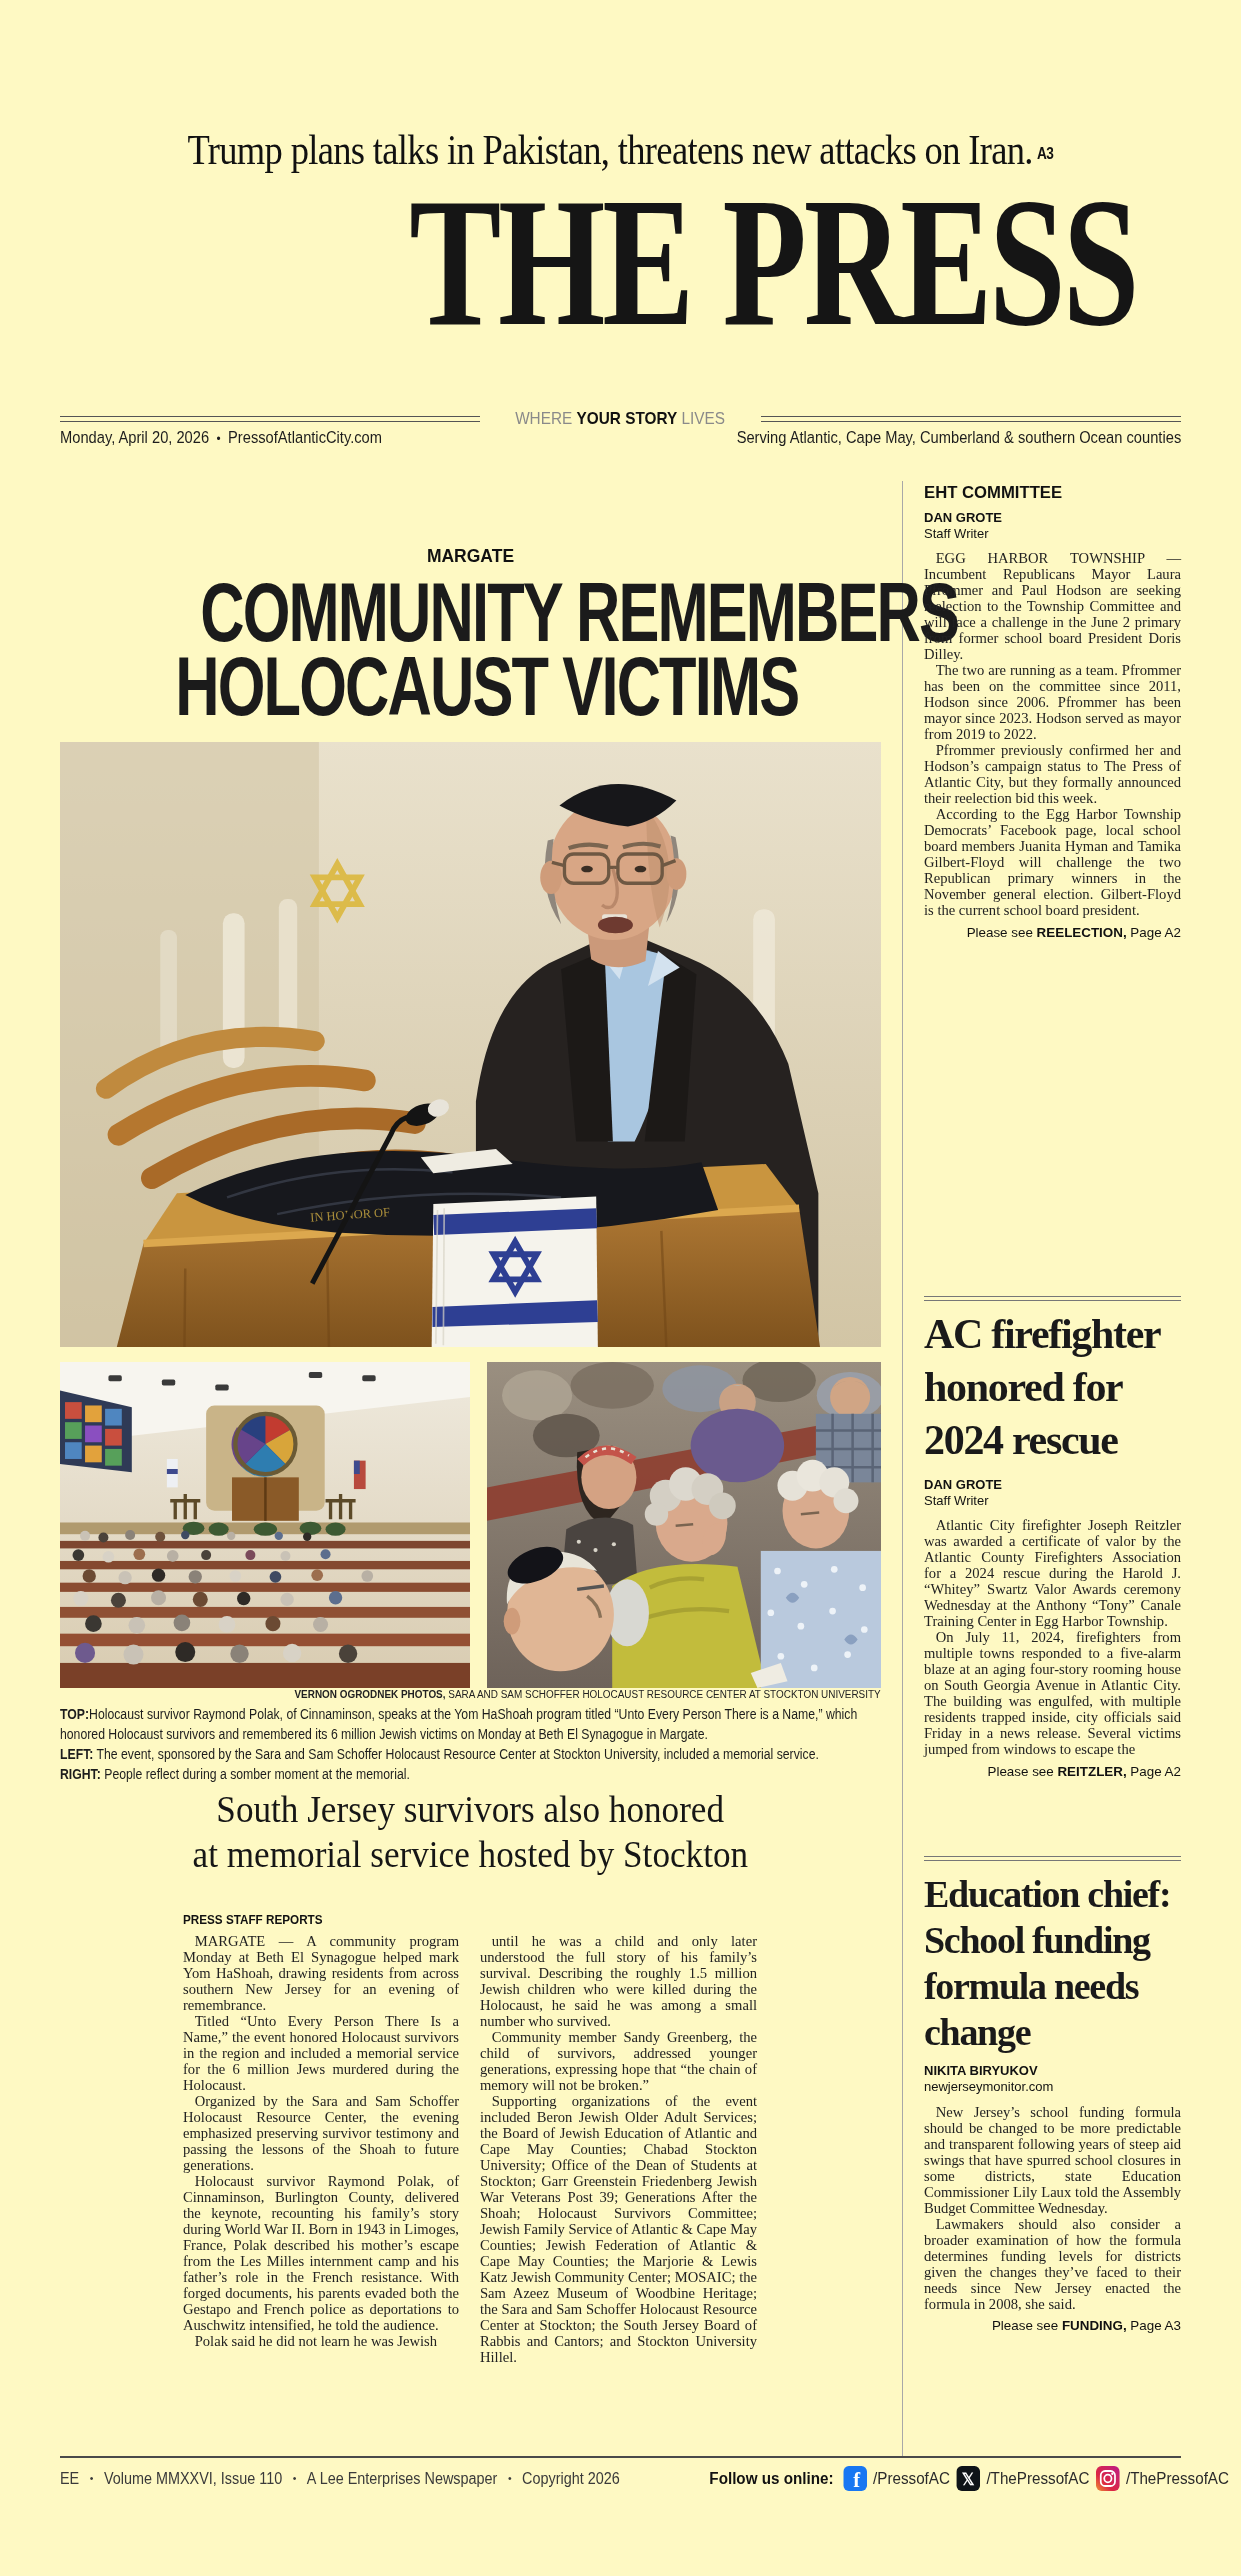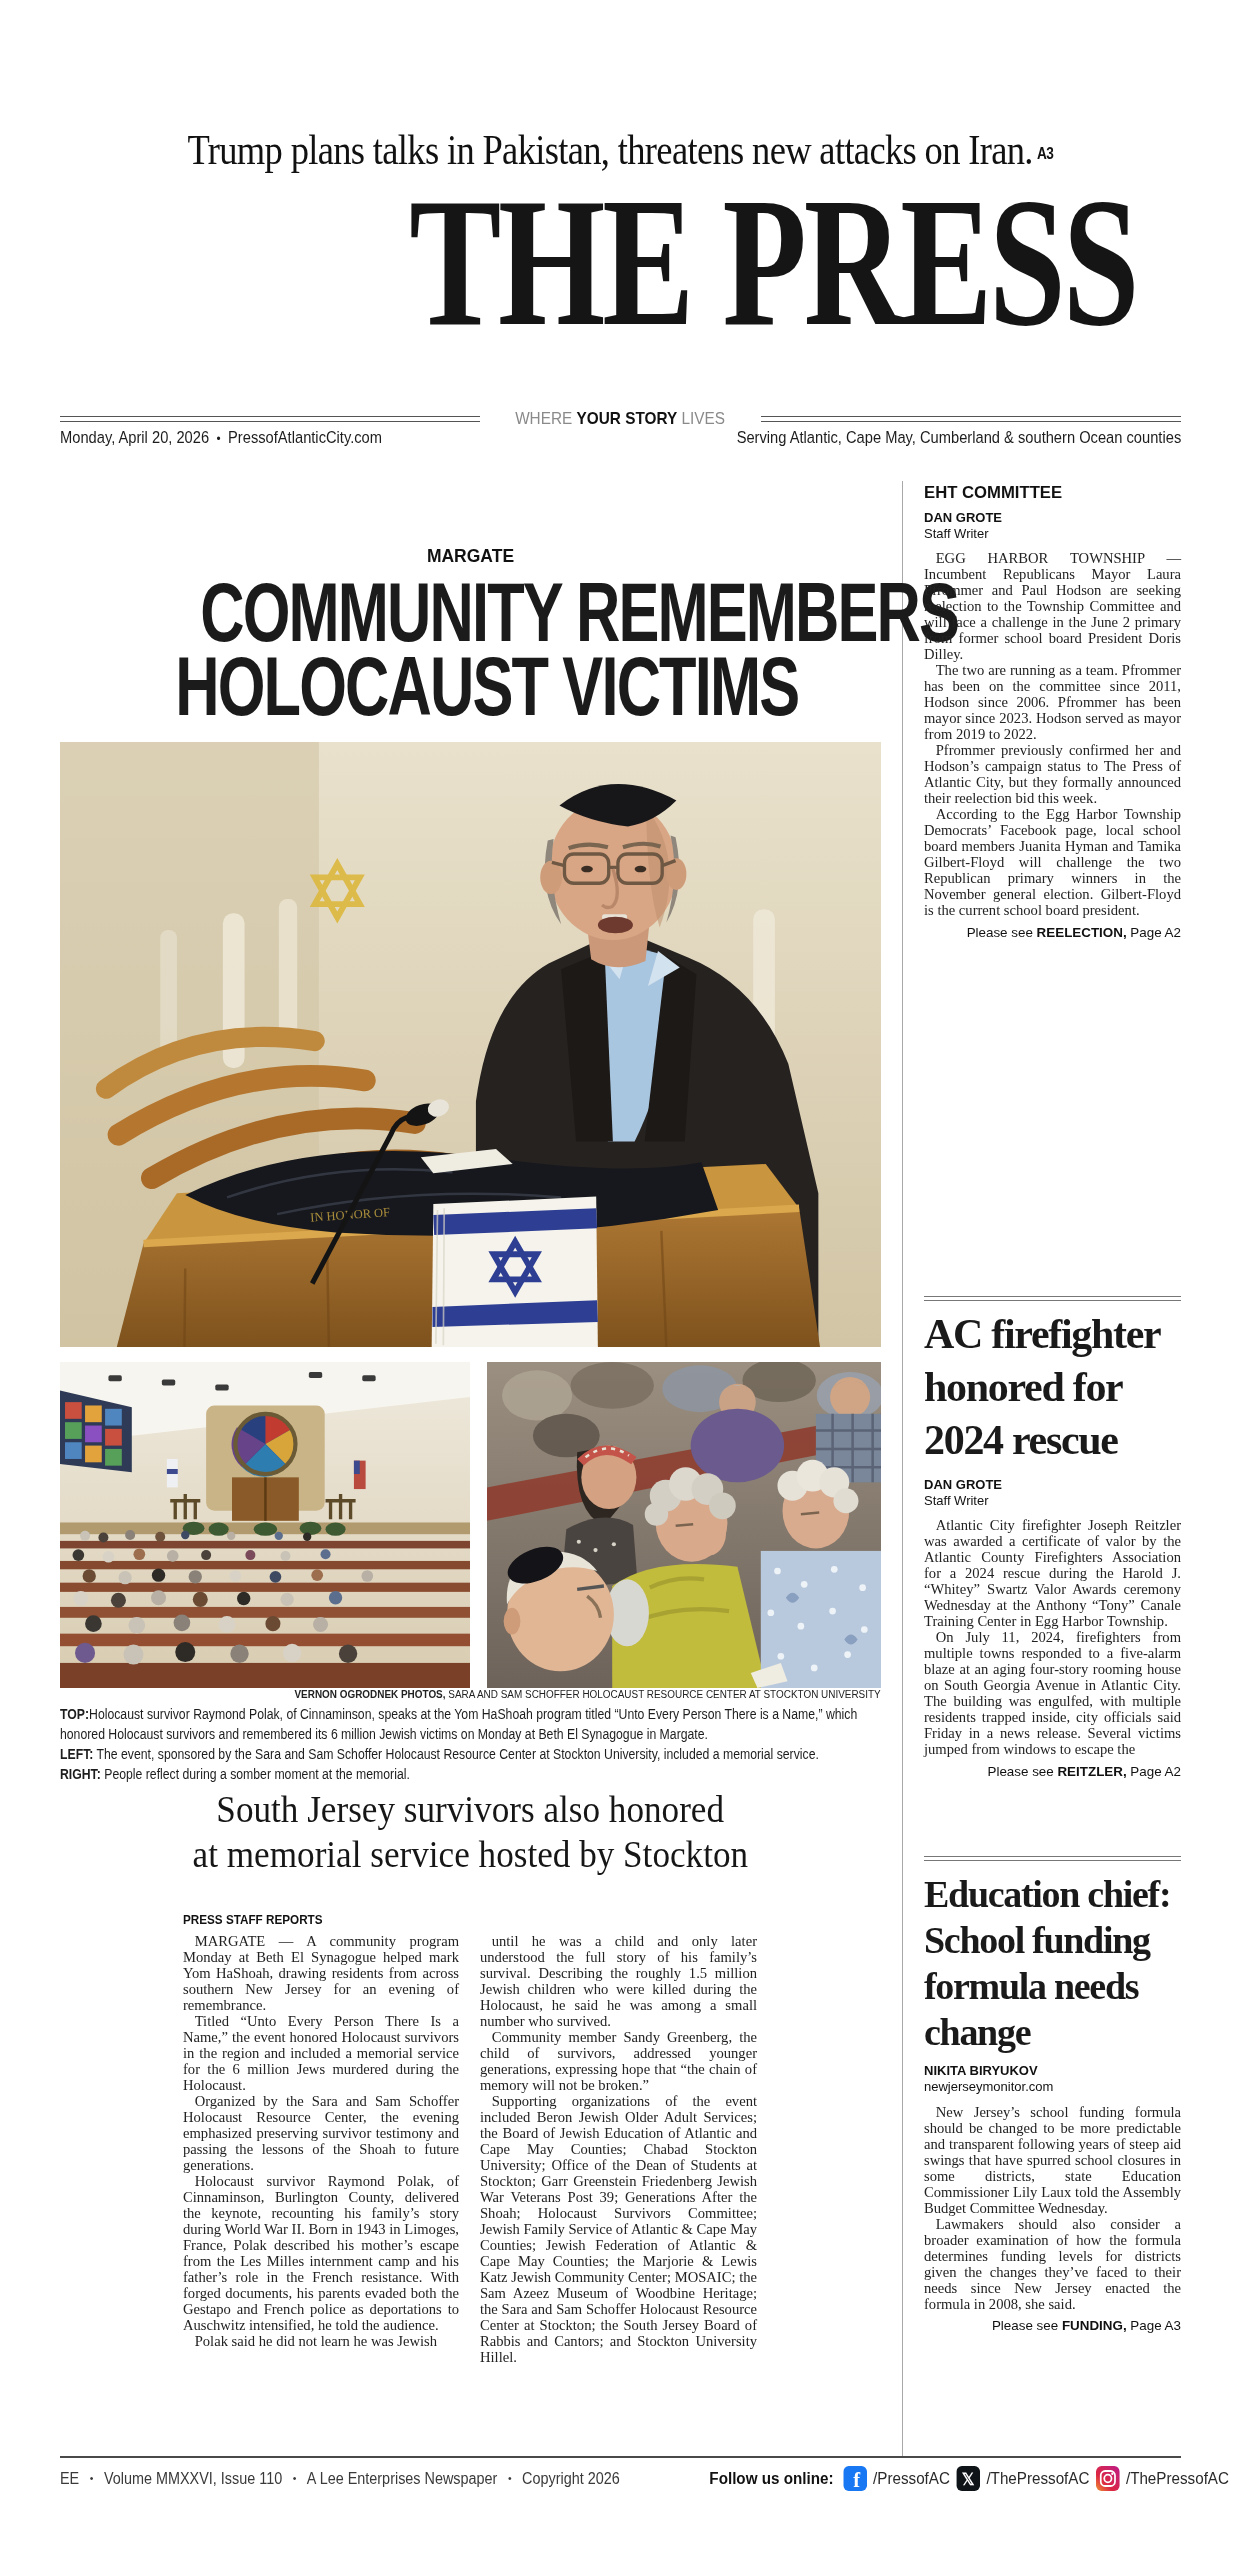--- a/index.html
+++ b/index.html
@@ -1,16 +1,16 @@
 <!DOCTYPE html>
 <html style="font-size:13.4px"><head>
 <meta charset="utf-8">
 <style>
   html,body{margin:0;padding:0;background:#e9e9e9;}
-  .page{position:relative;width:1241px;height:2576px;background:#ffffff;margin:0 auto;overflow:hidden;
+  .page{position:relative;width:1241px;height:2576px;background:#fef9c3;margin:0 auto;overflow:hidden;
         font-family:"Liberation Serif",serif;color:#1a1a1a;}
   .abs{position:absolute;}
   .sq{display:inline-block;white-space:nowrap;}
   
   #teaser{top:125px;left:0;width:100%;text-align:center;font-size:43px;color:#111;}
   #teaser .sq{transform:scaleX(.85);transform-origin:center;letter-spacing:-0.8px;}
   #teaser .ref{font-family:"Liberation Sans",sans-serif;font-weight:bold;font-size:16px;vertical-align:5px;margin-left:5px;}
   
   #mast-title{top:170px;left:16px;width:100%;text-align:right;font-weight:bold;font-size:184px;line-height:1;color:#151515;}
   #mast-title .sq{transform:scaleX(.75);transform-origin:center;letter-spacing:-4.2px;}

